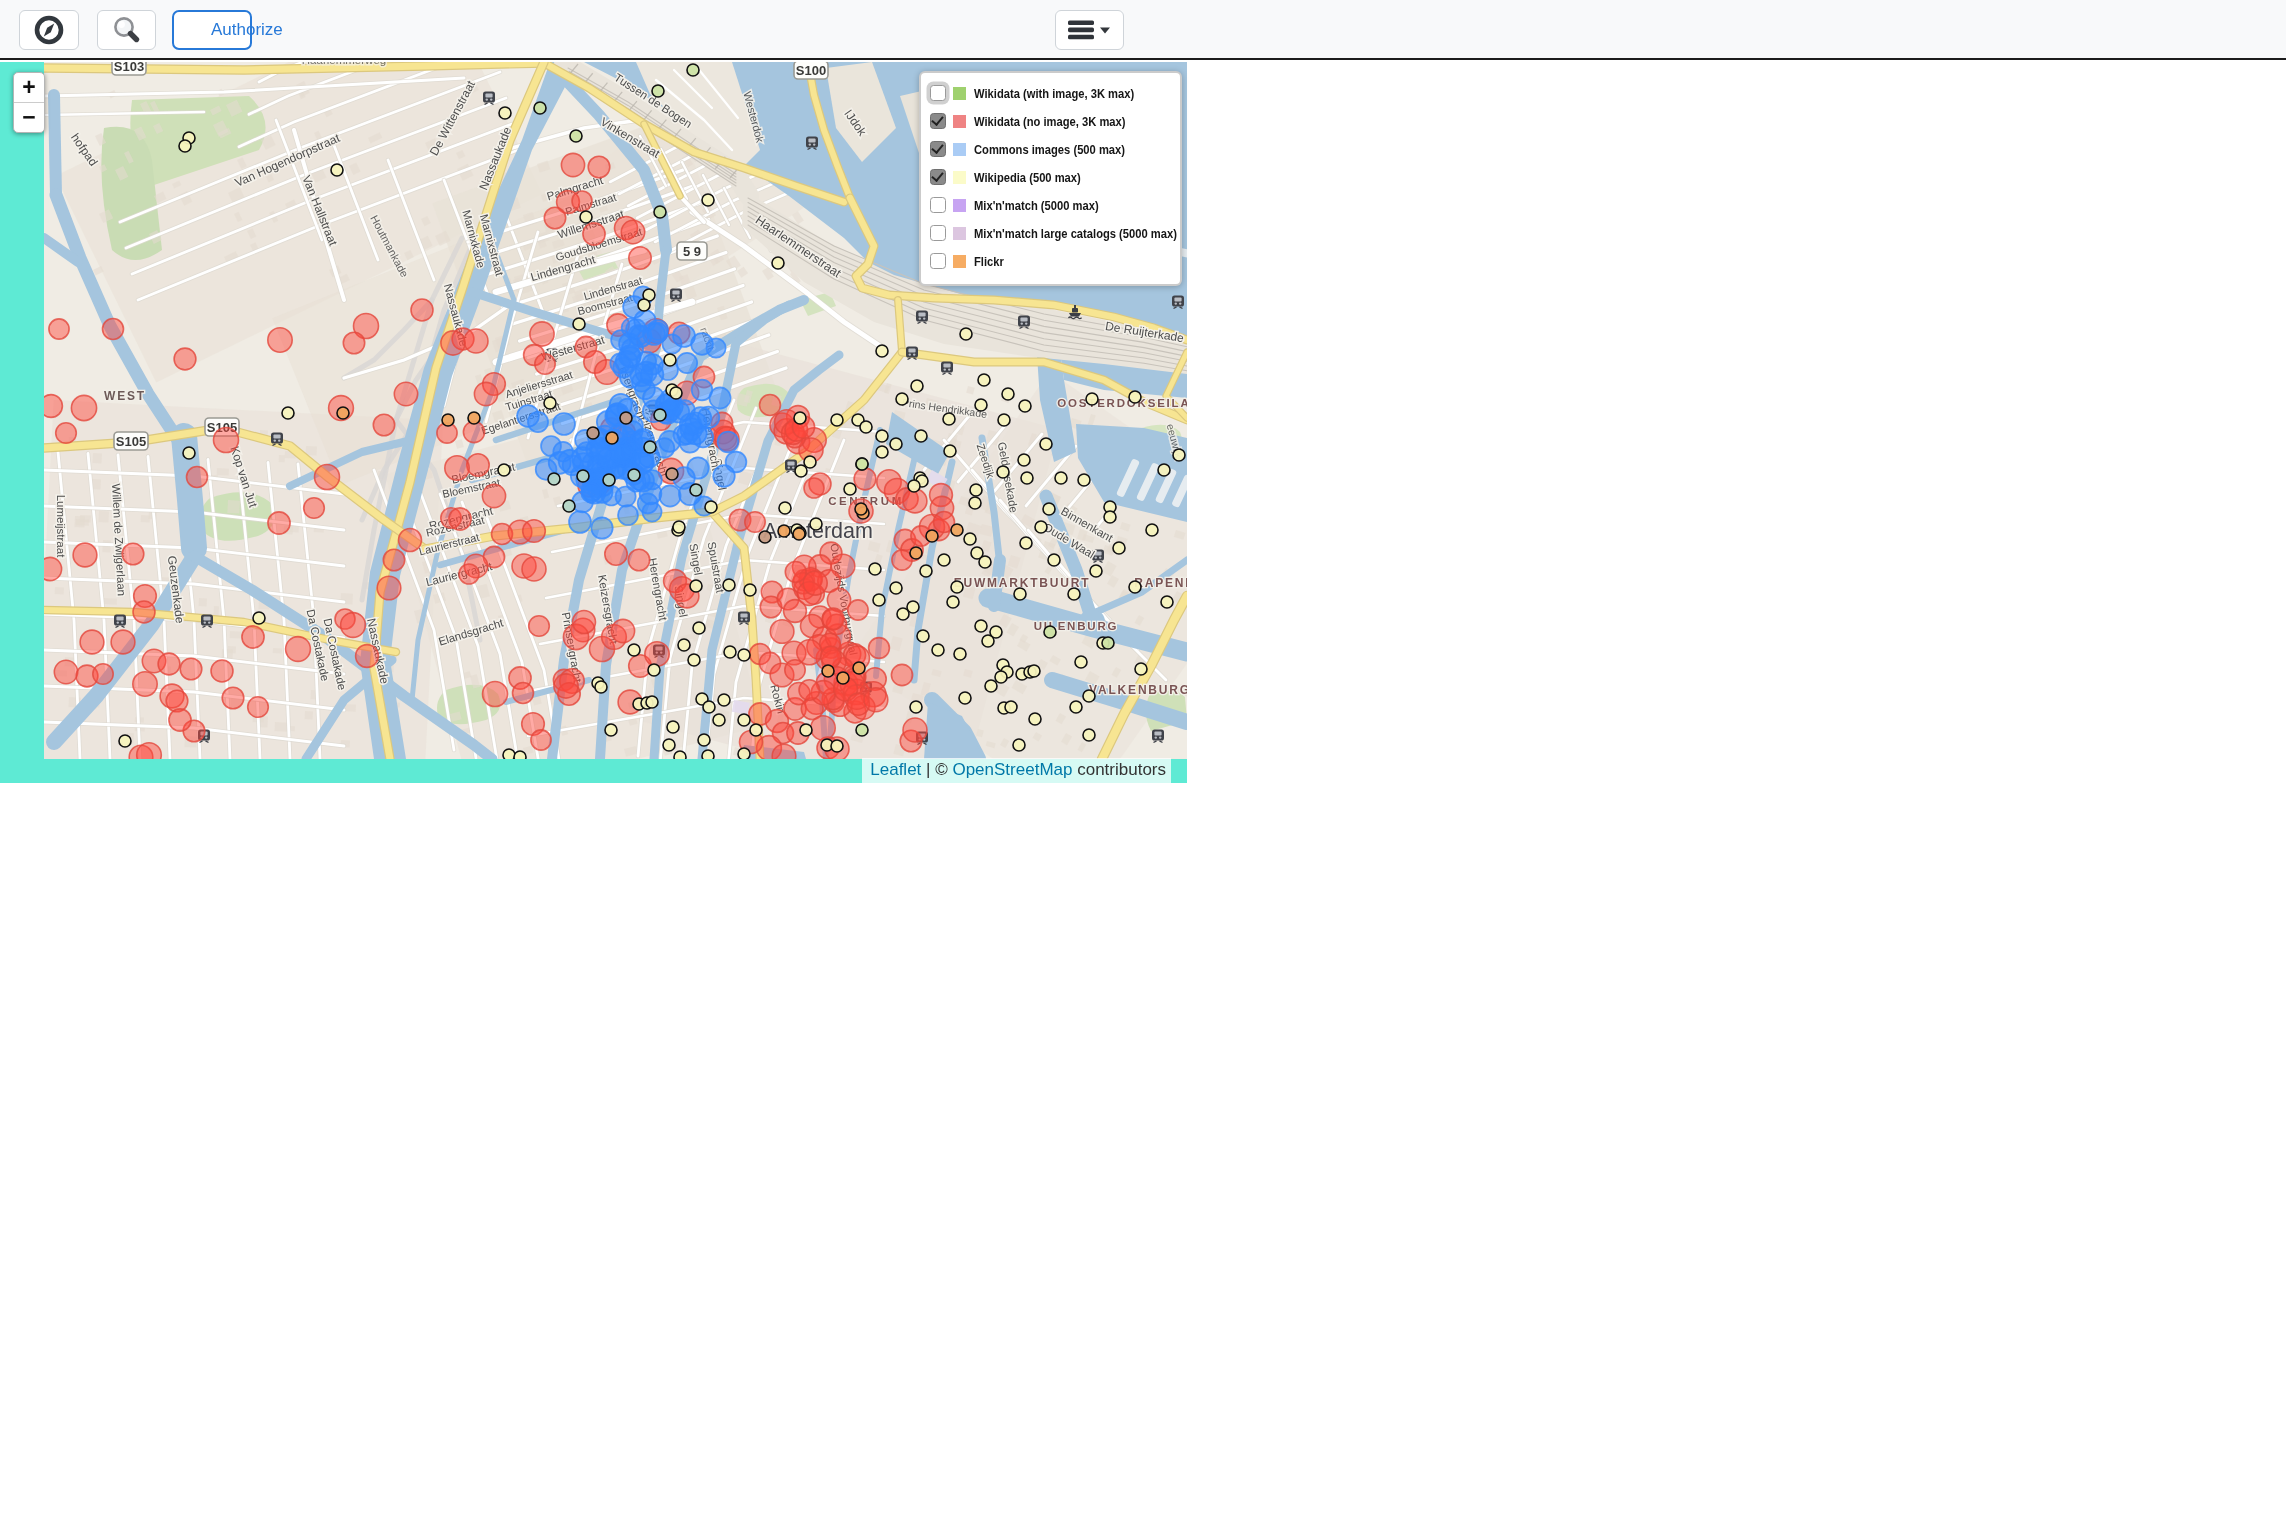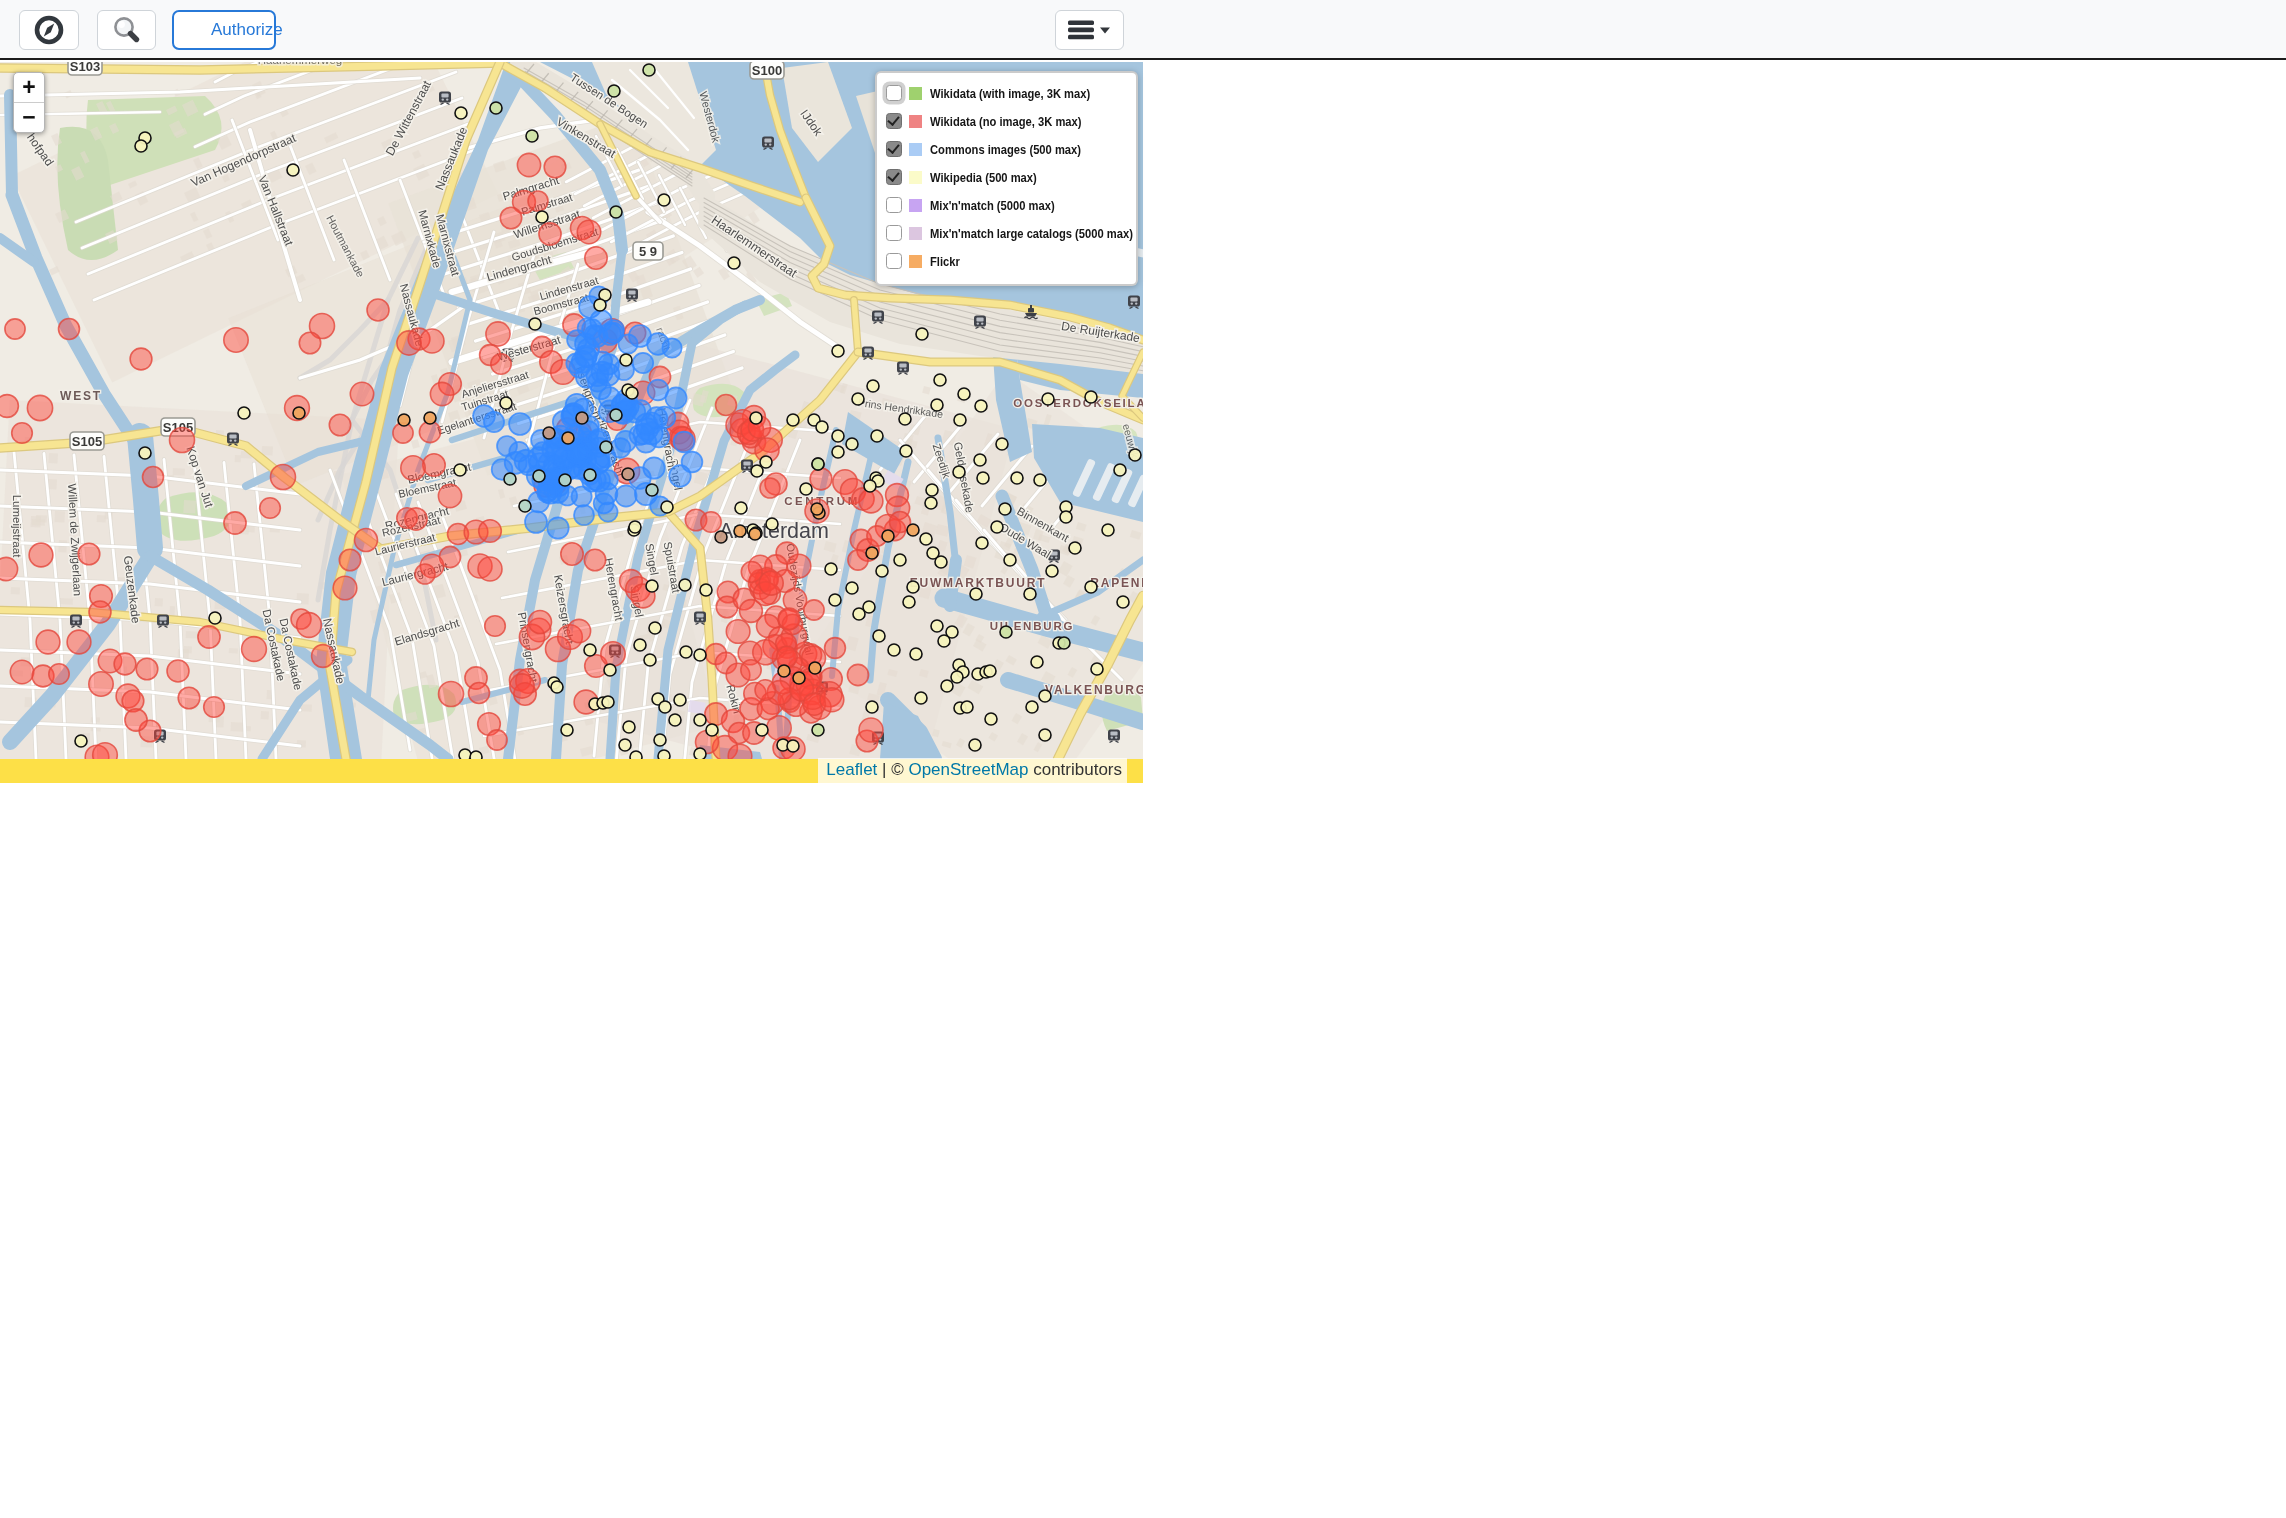--- a/index.html
+++ b/index.html
@@ -1,22 +1,22 @@
 <!DOCTYPE html>
 <html><head><meta charset="utf-8"><title>WikiShootMe</title>
 <style>
 html,body{margin:0;padding:0;width:1143px;height:759px;overflow:hidden;background:#fff;
  font-family:"Liberation Sans",sans-serif;}
 #topbar{position:absolute;left:0;top:0;width:100%;height:60px;background:#f8f9fa;border-bottom:2px solid #1c1c1c;box-sizing:border-box;z-index:50;}
 .btn{position:absolute;top:10px;height:40px;background:#fff;border:1px solid #cfd4d9;border-radius:6px;box-sizing:border-box;}
 #b1{left:19px;width:60px;}
 #b2{left:97px;width:59px;}
-#auth{left:172px;width:104px;border:2px solid #2779d8;color:#2779d8;font-size:17px;text-align:center;line-height:36px;border-radius:7px;padding-left:37px;}
+#auth{left:172px;width:80px;border:2px solid #2779d8;color:#2779d8;font-size:17px;text-align:center;line-height:36px;border-radius:7px;padding-left:37px;}
 #bmenu{left:1055px;width:69px;}
-#map{position:absolute;left:0;top:62px;width:1143px;height:721px;background:#fde047;}
+#map{position:absolute;left:0;top:62px;width:1143px;height:721px;background:#5eead4;padding-left:44px;}
 #zoomctl{position:absolute;left:13px;top:10px;width:30px;background:#fff;border:1px solid #b5b5b5;border-radius:5px;box-shadow:0 1px 5px rgba(0,0,0,.4);z-index:20;}
 #zoomctl div{width:30px;height:29px;text-align:center;font-size:23px;font-weight:bold;color:#111;line-height:28px;}
 #zoomctl div:first-child{border-bottom:1px solid #ccc;}
 #legend{position:absolute;right:5px;top:9px;width:263px;background:#fff;border:2px solid rgba(140,140,140,.45);border-radius:6px;box-shadow:0 1px 6px rgba(0,0,0,.25);padding:6px 8px 9px 9px;box-sizing:border-box;z-index:20;font-weight:bold;}
 .lrow{display:flex;align-items:center;height:28px;font-size:13px;color:#161616;white-space:nowrap;}
 .lt{display:inline-block;transform:scaleX(.86);transform-origin:0 50%;}
 .cb{width:14px;height:14px;border-radius:3.5px;border:1.4px solid #9a9a9a;background:#fff;margin-right:7px;flex:none;position:relative;}
 .cb.chk{background:#8a8a8a;border-color:#6f6f6f;}
 .cb.chk:after{content:"";position:absolute;left:3.2px;top:0.2px;width:5px;height:9px;border:solid #222;border-width:0 2.4px 2.4px 0;transform:rotate(40deg);}
 .cb.focus{box-shadow:0 0 0 3.5px rgba(120,120,120,.35);}

